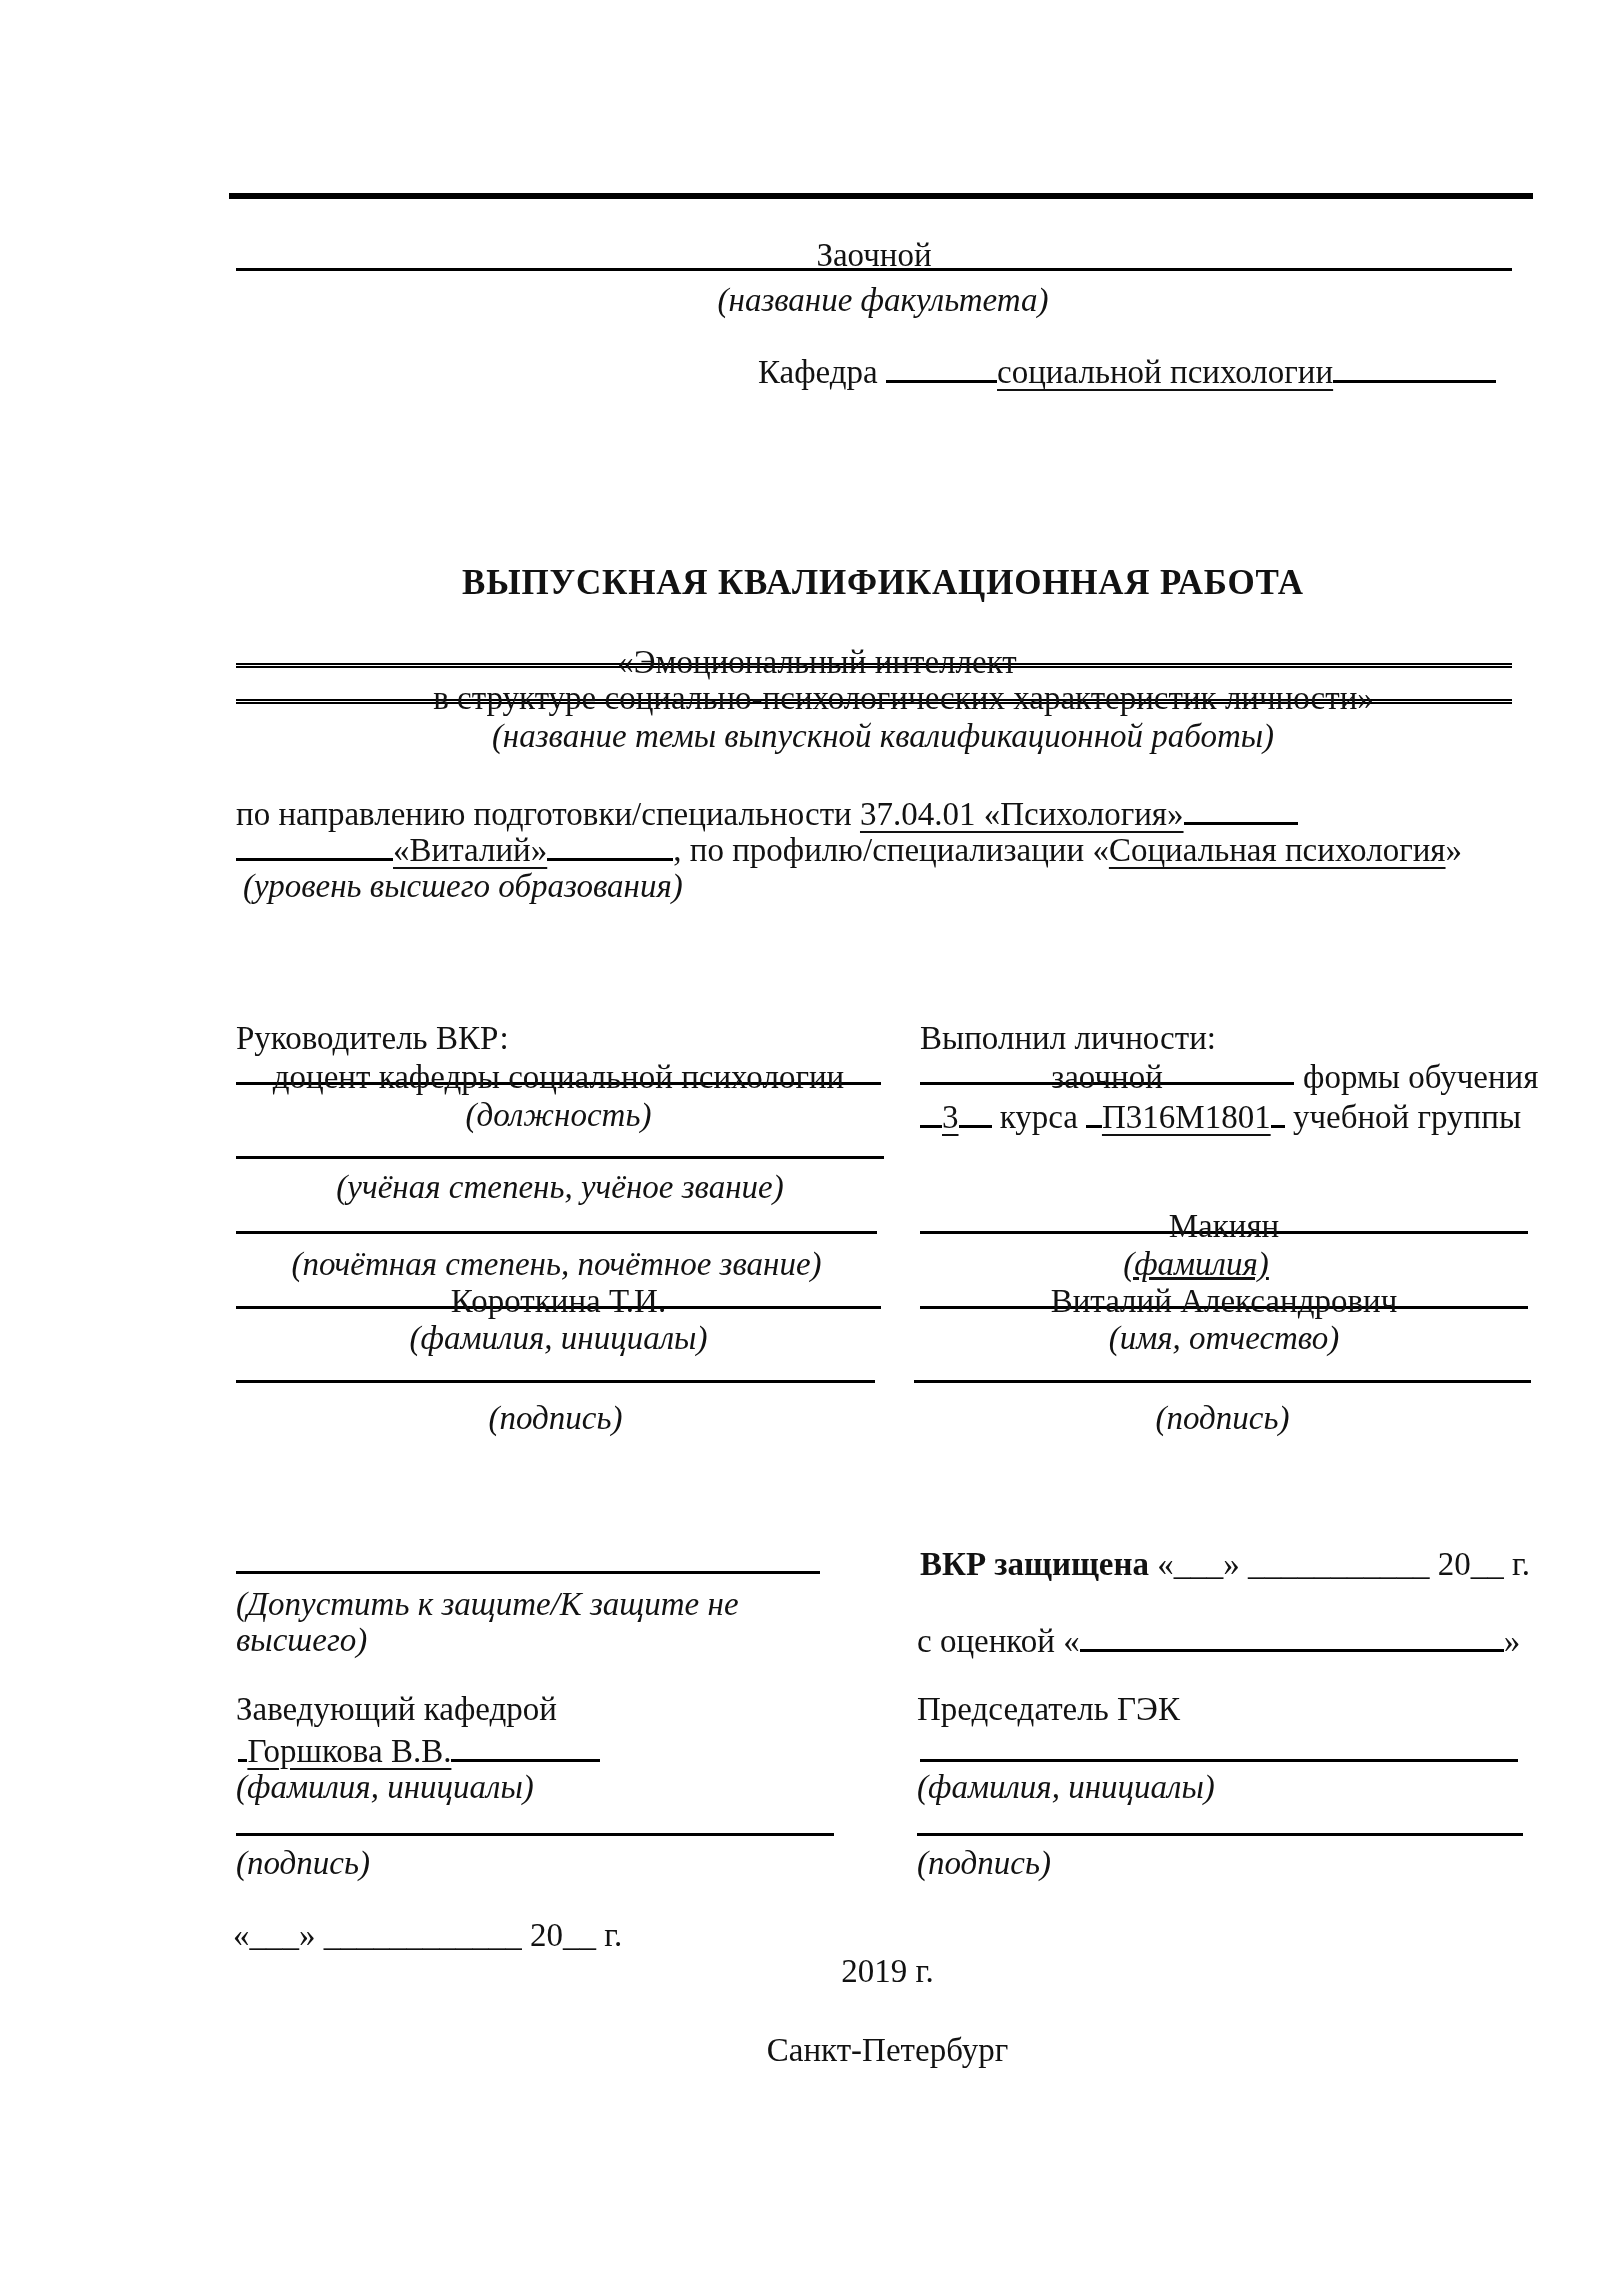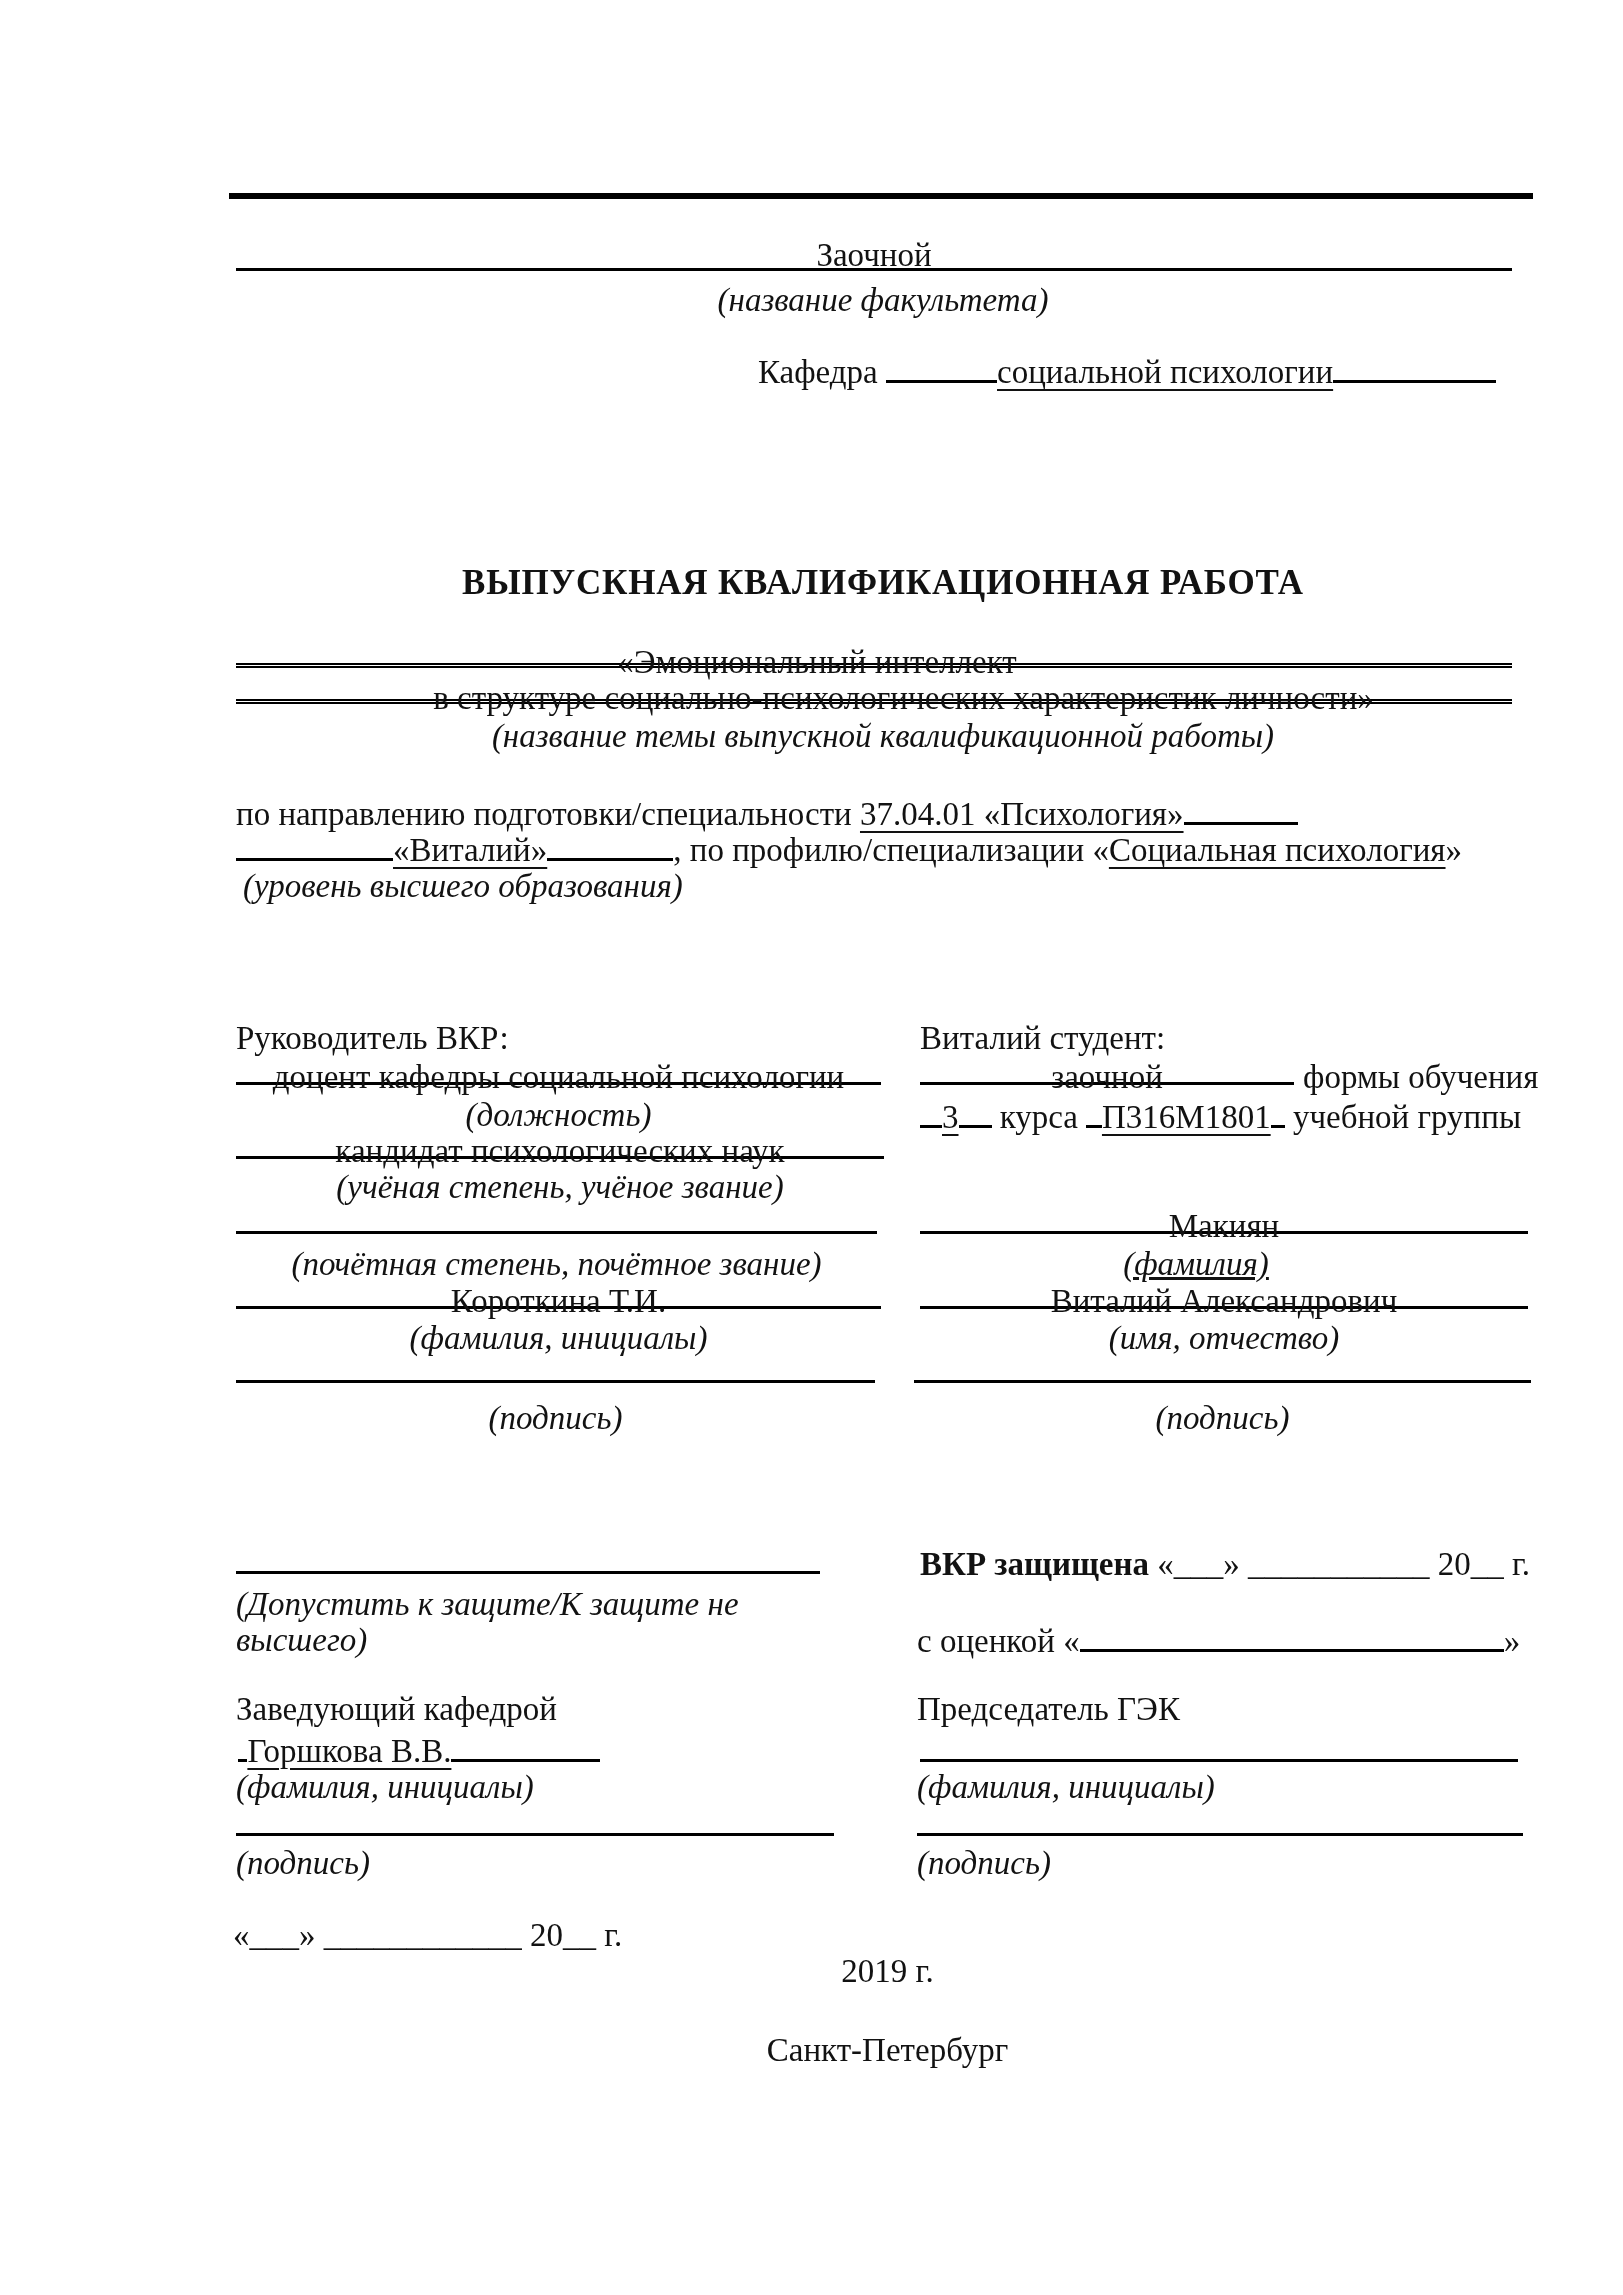--- a/index.html
+++ b/index.html
@@ -51,35 +51,34 @@
     <span>по направлению подготовки/специальности</span>
     <span class="u">37.04.01  «Психология»</span><span class="fill" style="width:114px;"></span>
   </div>
 
   <div class="t" style="top:831px;left:236px;">
     <span class="fill" style="width:157px;"></span><span class="u">«Виталий»</span><span class="fill" style="width:126px;"></span><span>, по профилю/специализации «</span><span class="u">Социальная психология</span><span>»</span>
   </div>
   <div class="t i" style="top:869px;left:243px;">(уровень высшего образования)</div>
 
   <div class="t" style="top:1021px;left:236px;">Руководитель ВКР:</div>
-  <div class="t" style="top:1021px;left:920px;">Виталий студент:</div>
+  <div class="t" style="top:1021px;left:920px;">Выполнил личности:</div>
 
   <div class="ln" style="top:1082px;left:236px;width:645px;"></div>
   <div class="t c" style="top:1060px;left:236px;width:645px;">доцент кафедры социальной психологии</div>
   <div class="ln" style="top:1082px;left:920px;width:374px;"></div>
   <div class="t c" style="top:1060px;left:920px;width:374px;">заочной</div>
   <div class="t" style="top:1060px;left:1303px;">формы обучения</div>
 
   <div class="t i c" style="top:1098px;left:236px;width:645px;">(должность)</div>
   <div class="t" style="top:1098px;left:920px;">
     <span class="fill" style="width:22px;"></span><span class="u">3</span><span class="fill" style="width:33px;"></span>&nbsp;<span>курса</span>&nbsp;<span class="fill" style="width:15.7px;"></span><span class="u">П316М1801</span><span class="fill" style="width:14px;"></span>&nbsp;<span>учебной группы</span>
   </div>
 
   <div class="ln" style="top:1156px;left:236px;width:648px;"></div>
-  <div class="t c" style="top:1134px;left:236px;width:648px;">кандидат психологических наук</div>
   <div class="t i c" style="top:1170px;left:236px;width:648px;">(учёная степень, учёное звание)</div>
 
   <div class="ln" style="top:1231px;left:236px;width:641px;"></div>
   <div class="ln" style="top:1231px;left:920px;width:608px;"></div>
   <div class="t c" style="top:1209px;left:920px;width:608px;">Макиян</div>
   <div class="t i c" style="top:1247px;left:236px;width:641px;">(почётная степень, почётное звание)</div>
   <div class="t i c" style="top:1247px;left:892px;width:608px;text-decoration:underline;">(фамилия)</div>
 
   <div class="ln" style="top:1306px;left:236px;width:645px;"></div>
   <div class="t c" style="top:1284px;left:236px;width:645px;">Короткина Т.И.</div>

